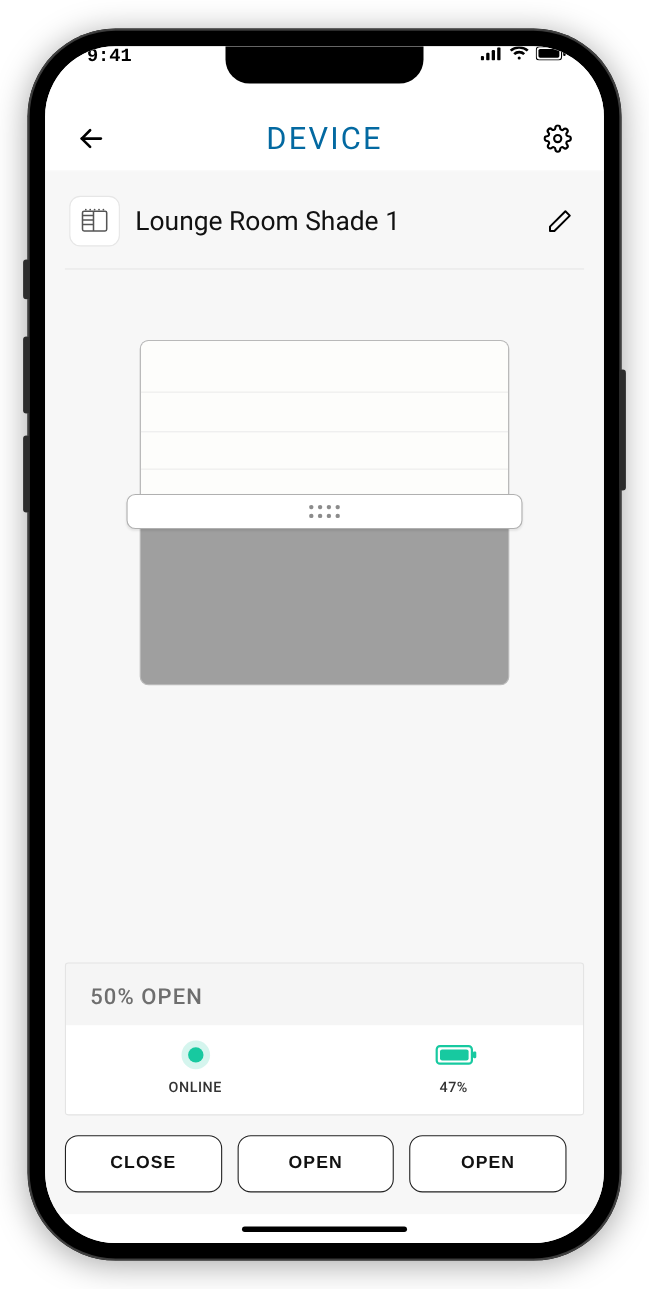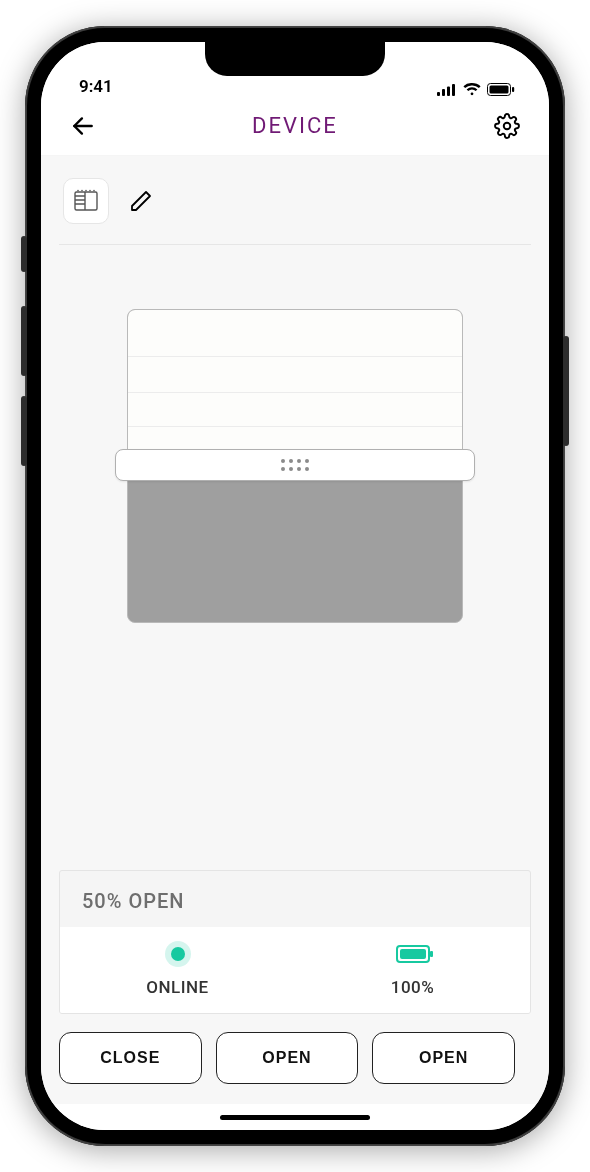--- a/index.html
+++ b/index.html
@@ -60,51 +60,52 @@
     background: #000;
     border-bottom-left-radius: 22px;
     border-bottom-right-radius: 22px;
     z-index: 50;
   }
 
   
   .statusbar {
     height: 54px;
     display: flex;
-    align-items: flex-end;
+    align-items: flex-start;
     justify-content: space-between;
     padding: 0 34px 0 38px;
     font-weight: 600;
     font-size: 17px;
     background: #fff;
     position: relative;
     z-index: 40;
+    font-family: Liberation Mono, monospace;
   }
   .status-right {
     display: flex;
     align-items: center;
     gap: 6px;
   }
   .status-right svg { display: block; }
 
   
   .navheader {
     height: 60px;
     background: #fff;
     display: flex;
     align-items: center;
     justify-content: space-between;
     padding: 0 24px;
     border-bottom: 1px solid rgba(0,0,0,0.04);
   }
   .navheader .title {
-    font-size: 22px;
+    font-size: 28px;
     letter-spacing: 2px;
     font-weight: 400;
-    color: #701a75;
+    color: #0369a1;
   }
   .icon-btn {
     width: 36px;
     height: 36px;
     display: flex;
     align-items: center;
     justify-content: center;
     cursor: pointer;
   }
 
@@ -233,21 +234,21 @@
     align-items: center;
     gap: 10px;
   }
   .status-cell .icon-slot {
     height: 26px;
     display: flex;
     align-items: center;
     justify-content: center;
   }
   .status-label {
-    font-size: 17px;
+    font-size: 13px;
     letter-spacing: 0.5px;
     color: #333;
     font-weight: 500;
   }
   .online-dot {
     width: 14px; height: 14px; border-radius: 50%;
     background: #17c9a0;
     box-shadow: 0 0 0 6px rgba(23,201,160,0.18);
   }
   .signal-bars { display:flex; align-items:flex-end; gap:3px; height:22px; }
@@ -353,20 +354,21 @@
             <line x1="3" y1="9" x2="13" y2="9"></line>
             <line x1="3" y1="13" x2="13" y2="13"></line>
             <line x1="3" y1="17" x2="13" y2="17"></line>
             <circle cx="6" cy="3.5" r="0.8" fill="#555" stroke="none"></circle>
             <circle cx="10" cy="3.5" r="0.8" fill="#555" stroke="none"></circle>
             <circle cx="14" cy="3.5" r="0.8" fill="#555" stroke="none"></circle>
             <circle cx="18" cy="3.5" r="0.8" fill="#555" stroke="none"></circle>
             <circle cx="22" cy="3.5" r="0.8" fill="#555" stroke="none"></circle>
           </svg>
         </div>
+        <div class="device-name">Lounge Room Shade 1</div>
         <div class="edit-btn">
           <svg width="24" height="24" viewBox="0 0 24 24" fill="none" stroke="#000" stroke-width="1.8" stroke-linecap="round" stroke-linejoin="round">
             <path d="M17 3l4 4L7 21H3v-4L17 3z"></path>
           </svg>
         </div>
       </div>
 
       <div class="shade-area">
         <div class="shade">
           <div class="shade-window">
@@ -399,21 +401,21 @@
                 <div class="online-dot"></div>
               </div>
             <div class="status-label">ONLINE</div>
           </div>
           <div class="status-cell">
             <div class="icon-slot">
               <div class="battery-ico">
                 <div class="battery-fill"></div>
               </div>
             </div>
-            <div class="status-label">100%</div>
+            <div class="status-label">47%</div>
           </div>
         </div>
       </div>
 
       <div class="actions">
         <button>CLOSE</button>
         <button>OPEN</button>
         <button>OPEN</button>
       </div>
 

